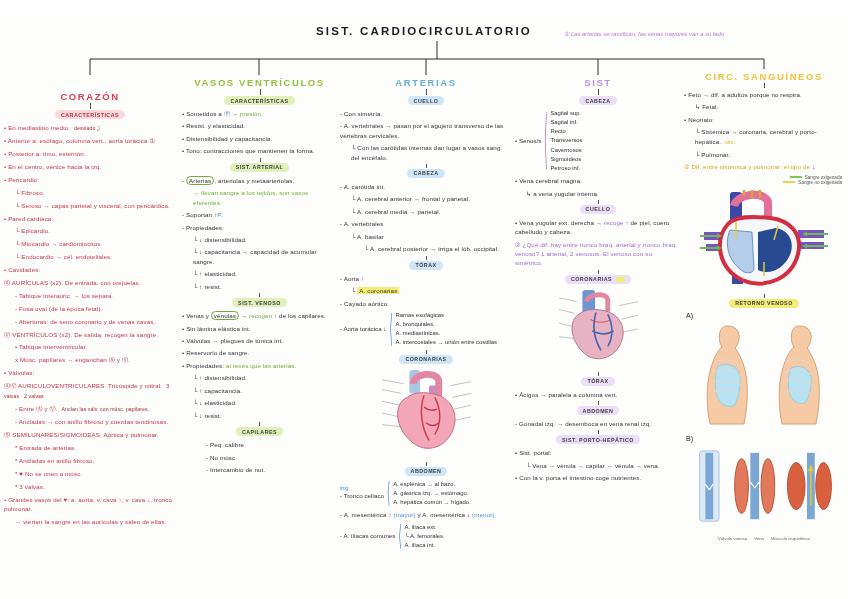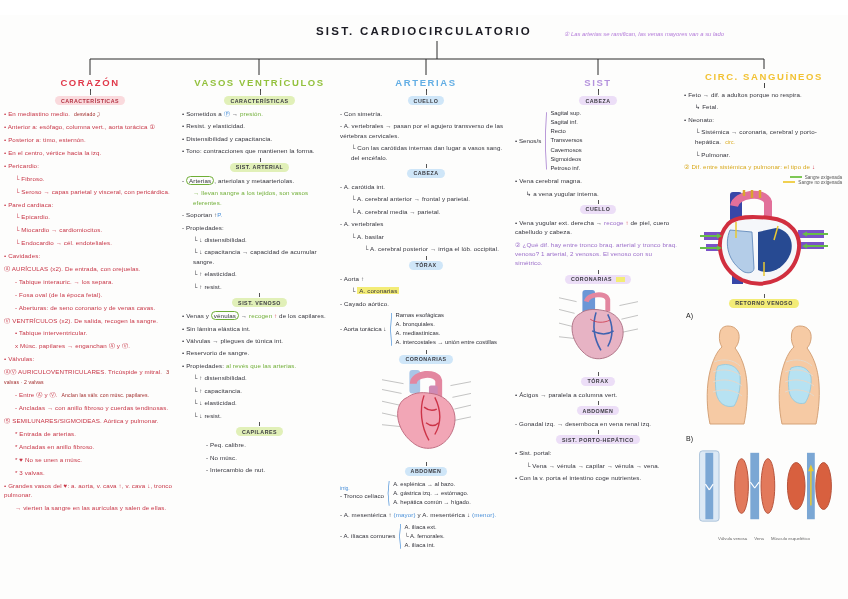--- a/index.html
+++ b/index.html
@@ -65,21 +65,21 @@
       <line x1="259" y1="44" x2="259" y2="60"></line>
       <line x1="426" y1="44" x2="426" y2="60"></line>
       <line x1="598" y1="44" x2="598" y2="60"></line>
       <line x1="764" y1="44" x2="764" y2="54"></line>
     </g>
   </svg>
 
   <div class="map-title">SIST. CARDIOCIRCULATORIO</div>
   <div class="title-note">① Las arterias se ramifican, las venas mayores van a su lado</div>
 
-  <div class="col col-corazon" style="left:4px;top:62px;width:172px;">
+  <div class="col col-corazon" style="left:4px;top:76px;width:172px;">
     <div class="col-header" style="color: rgb(224, 57, 74);">CORAZÓN</div>
     <div class="blocks">
         <div class="pill" style="background: rgb(250, 218, 221);"><span>CARACTERÍSTICAS</span></div>
         <div class="line">• En mediastino medio.<span class="inote c-darkred">desviado ⤸</span></div>
         <div class="line">• Anterior a: esófago, columna vert., aorta torácica ①</div>
         <div class="line">• Posterior a: timo, esternón.</div>
         <div class="line">• En el centro, vértice hacia la izq.</div>
         <div class="line">• Pericardio:</div>
         <div class="line ind1">└ Fibroso.</div>
         <div class="line ind1">└ Seroso → capas parietal y visceral, con pericárdica.</div>

